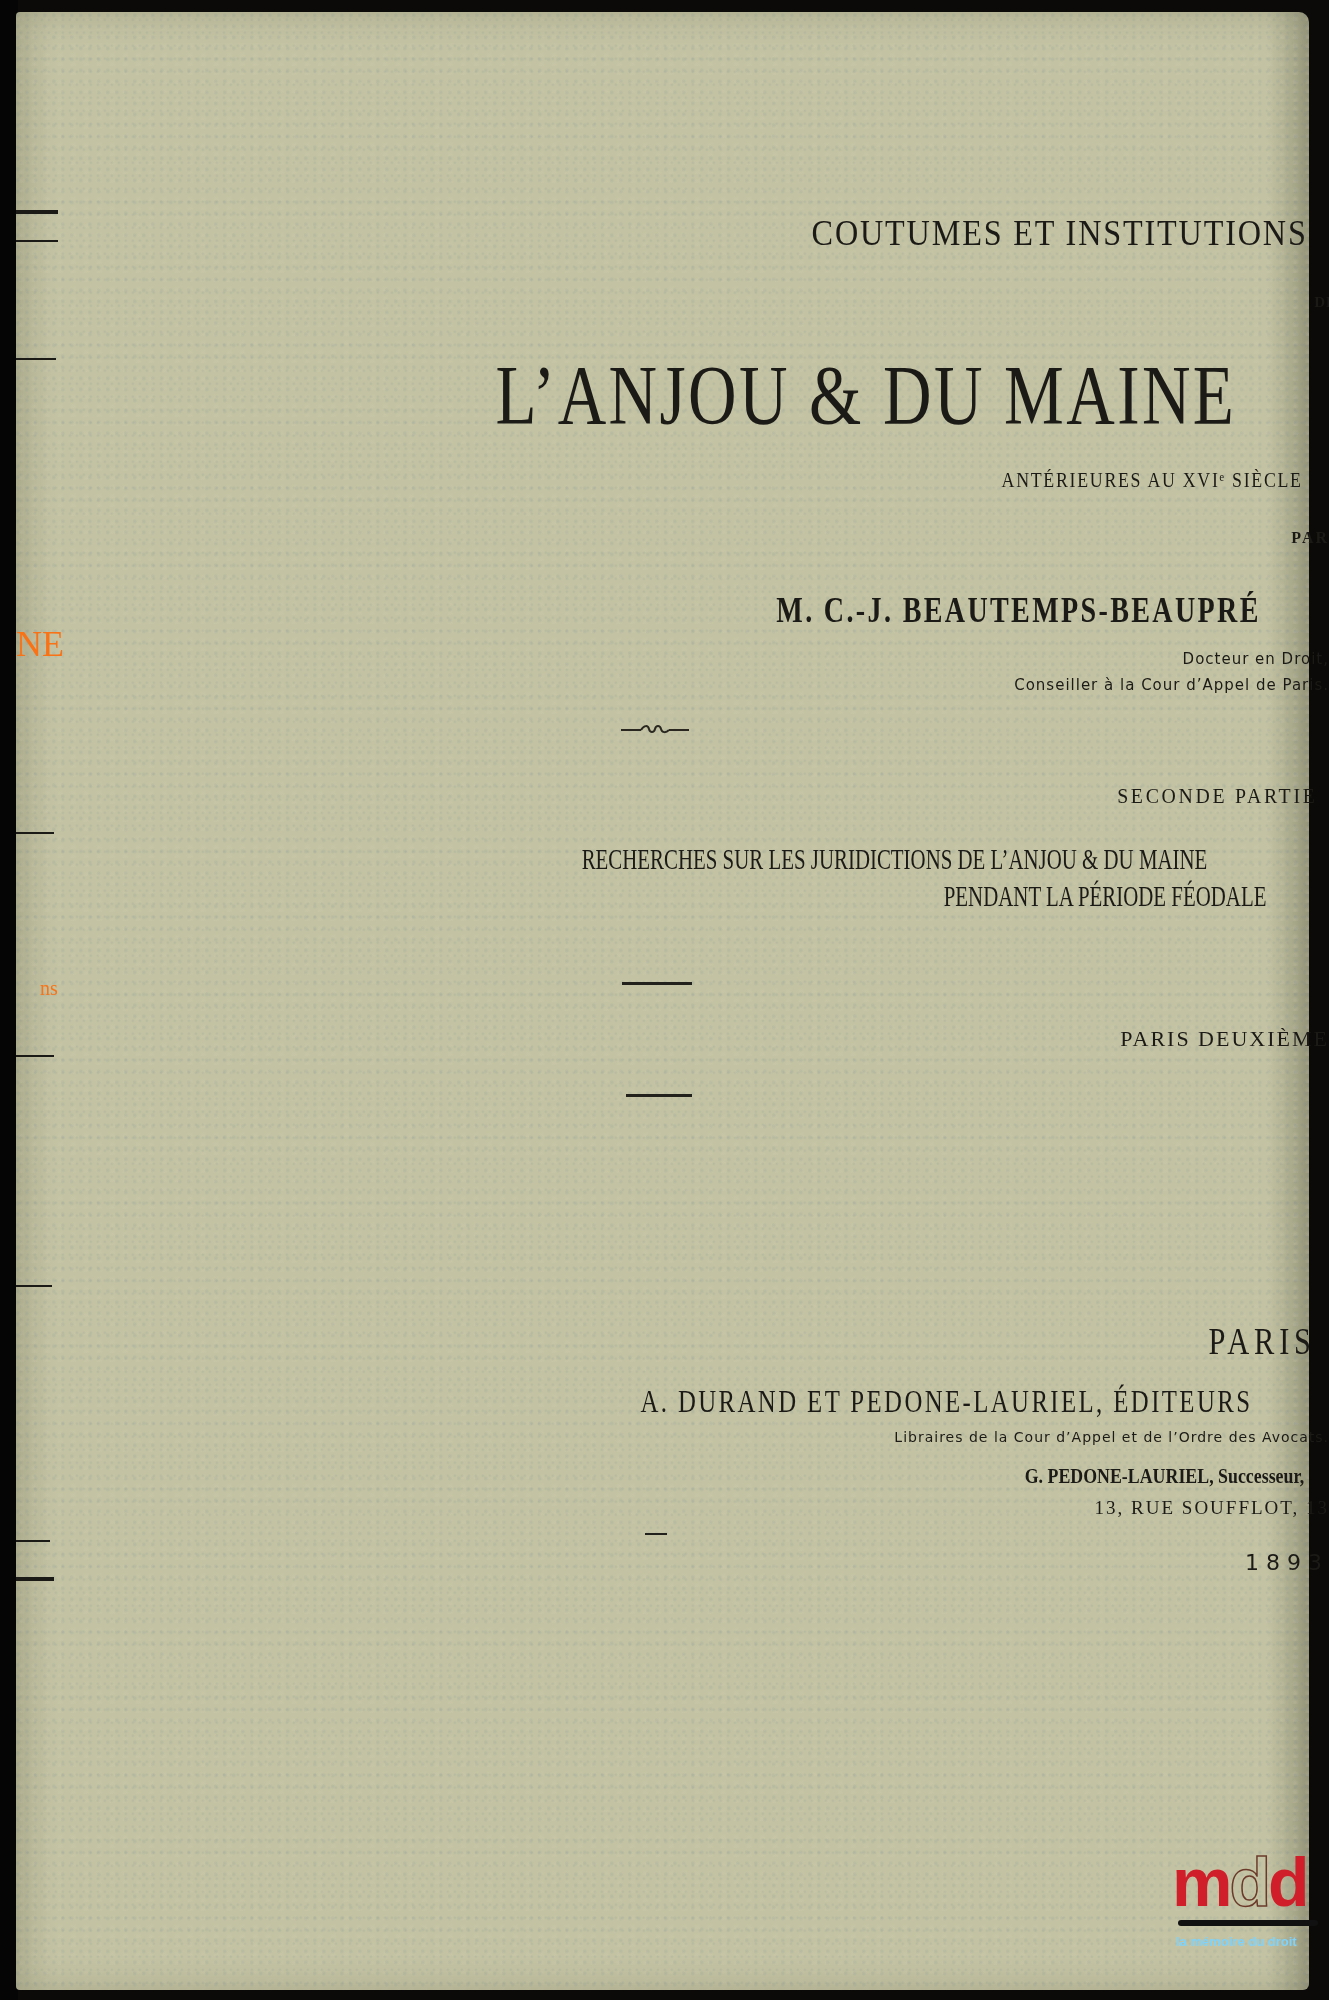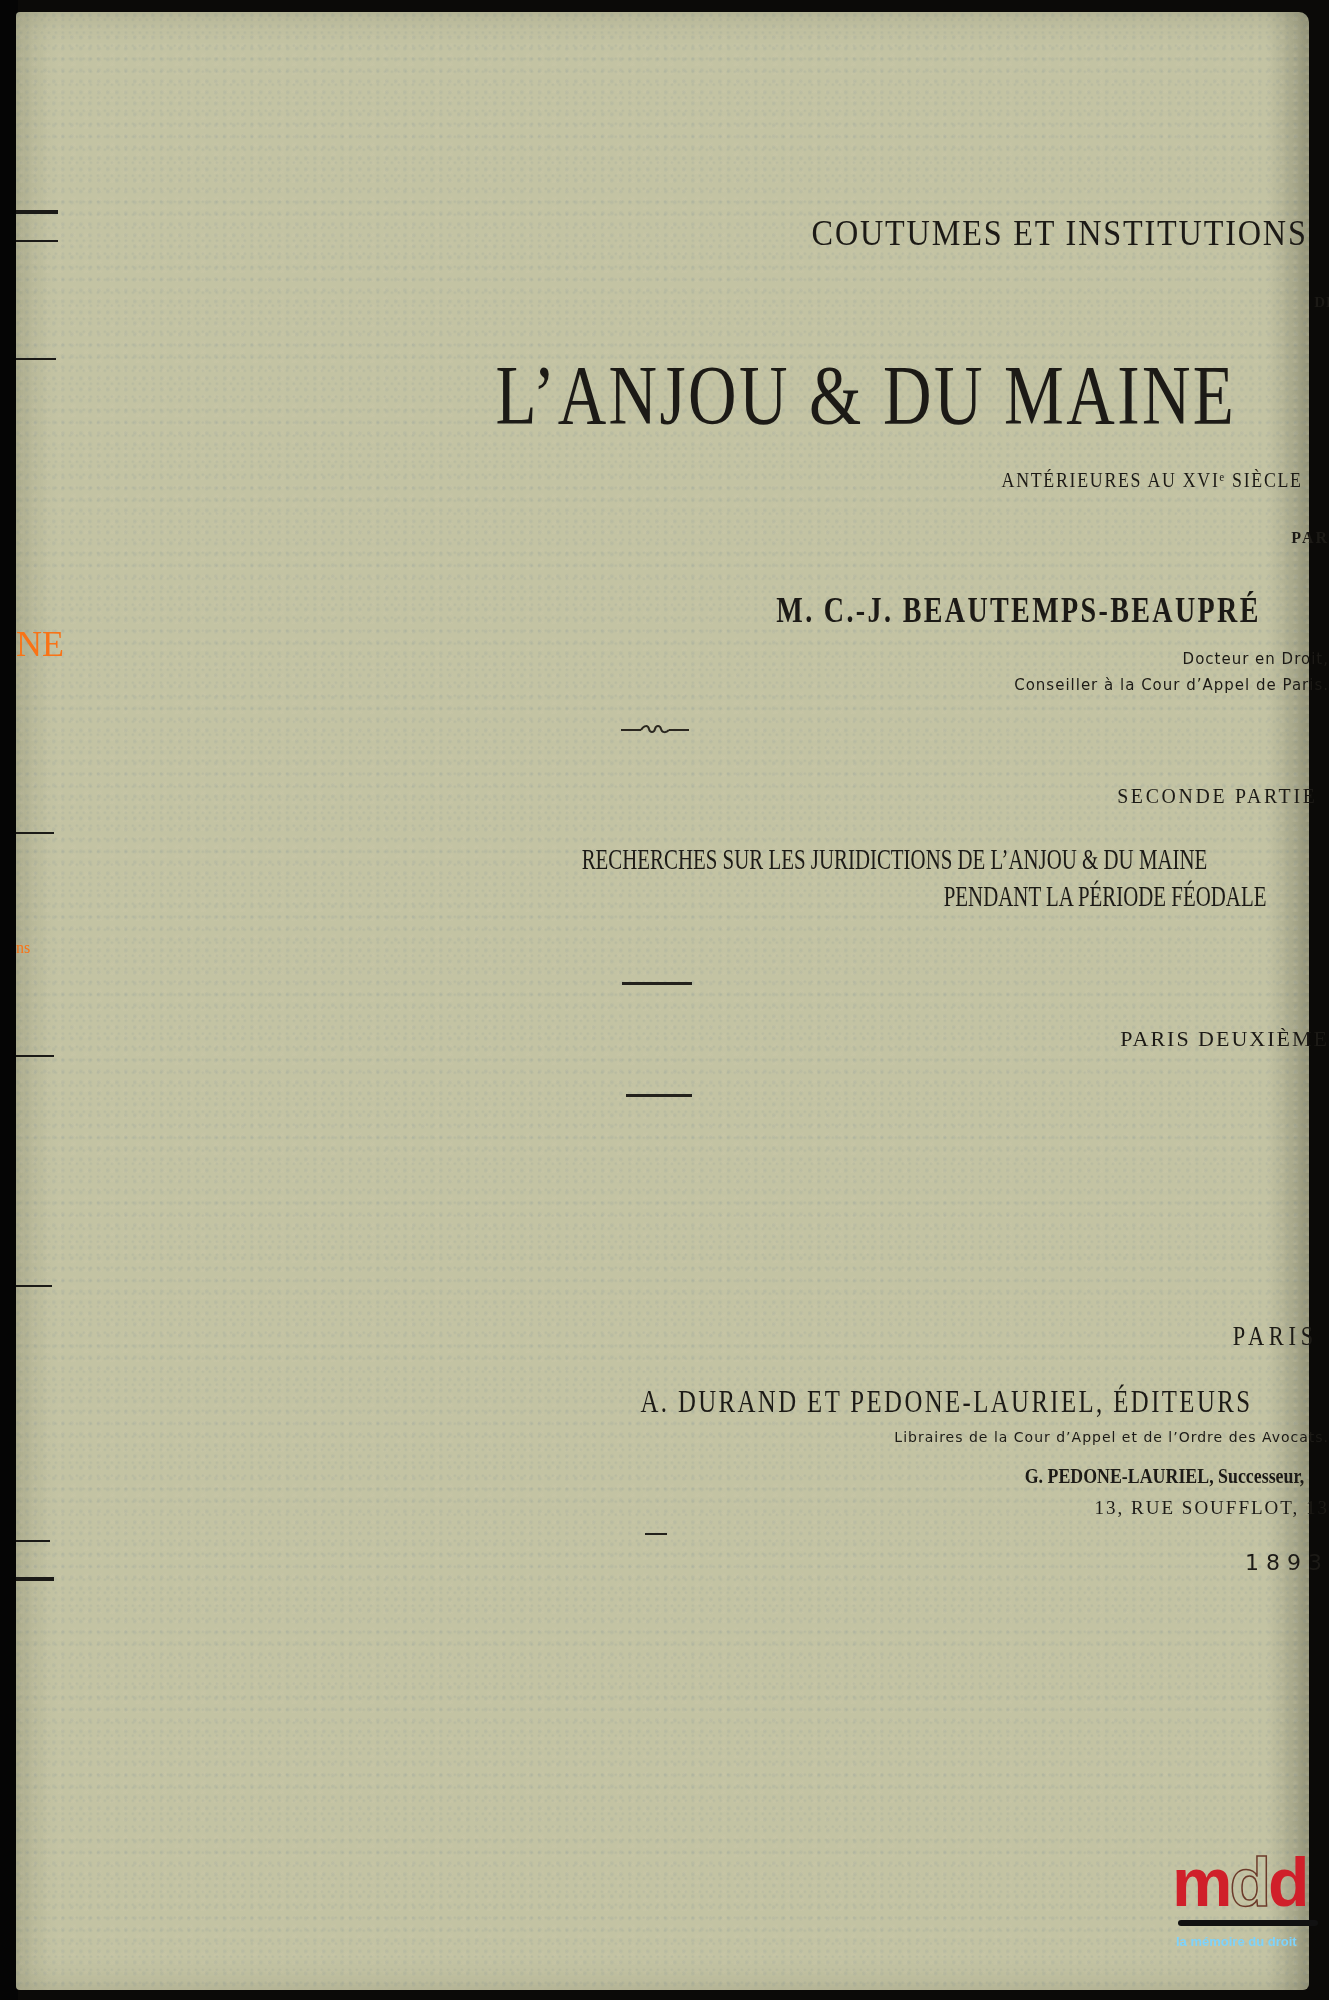--- a/index.html
+++ b/index.html
@@ -75,21 +75,21 @@
 
 <div class="spine"></div>
 
 <div class="cover"></div>
 
 <div class="spine-tick thick" style="top:210px;width:42px;"></div>
 <div class="spine-tick" style="top:240px;width:42px;"></div>
 <div class="spine-tick" style="top:358px;width:40px;"></div>
 <div class="spine-text" style="top:626px;font-size:36px;">NE</div>
 <div class="spine-tick" style="top:832px;width:38px;"></div>
-<div class="spine-text" style="top:940px;font-size:16px;">ns</div>
+<div class="spine-text" style="top:978px;font-size:20px;margin-left:24px;">ns</div>
 <div class="spine-tick" style="top:1055px;width:38px;"></div>
 <div class="spine-tick" style="top:1285px;width:36px;"></div>
 <div class="spine-tick" style="top:1540px;width:34px;"></div>
 <div class="spine-tick thick" style="top:1577px;width:38px;"></div>
 
 <div class="line" style="top:216px;font-size:35px;letter-spacing:2px;">
   <span class="condensed" style="transform:scaleX(0.92);">COUTUMES ET INSTITUTIONS</span>
 </div>
 <div class="line" style="top:295px;font-size:15px;font-weight:bold;letter-spacing:1px;padding-left:8px;">
   <span>DE</span>
@@ -127,21 +127,21 @@
 <div class="line" style="top:882px;font-size:29px;">
   <span class="condensed" style="transform:scaleX(0.72);">PENDANT LA PÉRIODE FÉODALE</span>
 </div>
 
 <div class="rule" style="left:622px;top:982px;width:70px;"></div>
 <div class="line" style="top:1028px;font-size:22px;letter-spacing:2px;">
   <span>PARIS DEUXIÈME</span>
 </div>
 <div class="rule" style="left:626px;top:1094px;width:66px;"></div>
 
-<div class="line" style="top:1322px;font-size:28px;letter-spacing:6px;">
+<div class="line" style="top:1322px;font-size:38px;letter-spacing:6px;">
   <span class="condensed" style="transform:scaleX(0.8);">PARIS</span>
 </div>
 <div class="line" style="top:1386px;font-size:31px;letter-spacing:3px;">
   <span class="condensed" style="transform:scaleX(0.8);">A. DURAND ET PEDONE-LAURIEL, ÉDITEURS</span>
 </div>
 <div class="line" style="top:1430px;font-size:14px;font-family:'DejaVu Sans',sans-serif;letter-spacing:1px;">
   <span>Libraires de la Cour d’Appel et de l’Ordre des Avocats.</span>
 </div>
 <div class="line" style="top:1466px;font-size:21px;font-weight:bold;">
   <span class="condensed" style="transform:scaleX(0.85);">G. PEDONE-LAURIEL, Successeur,</span>

